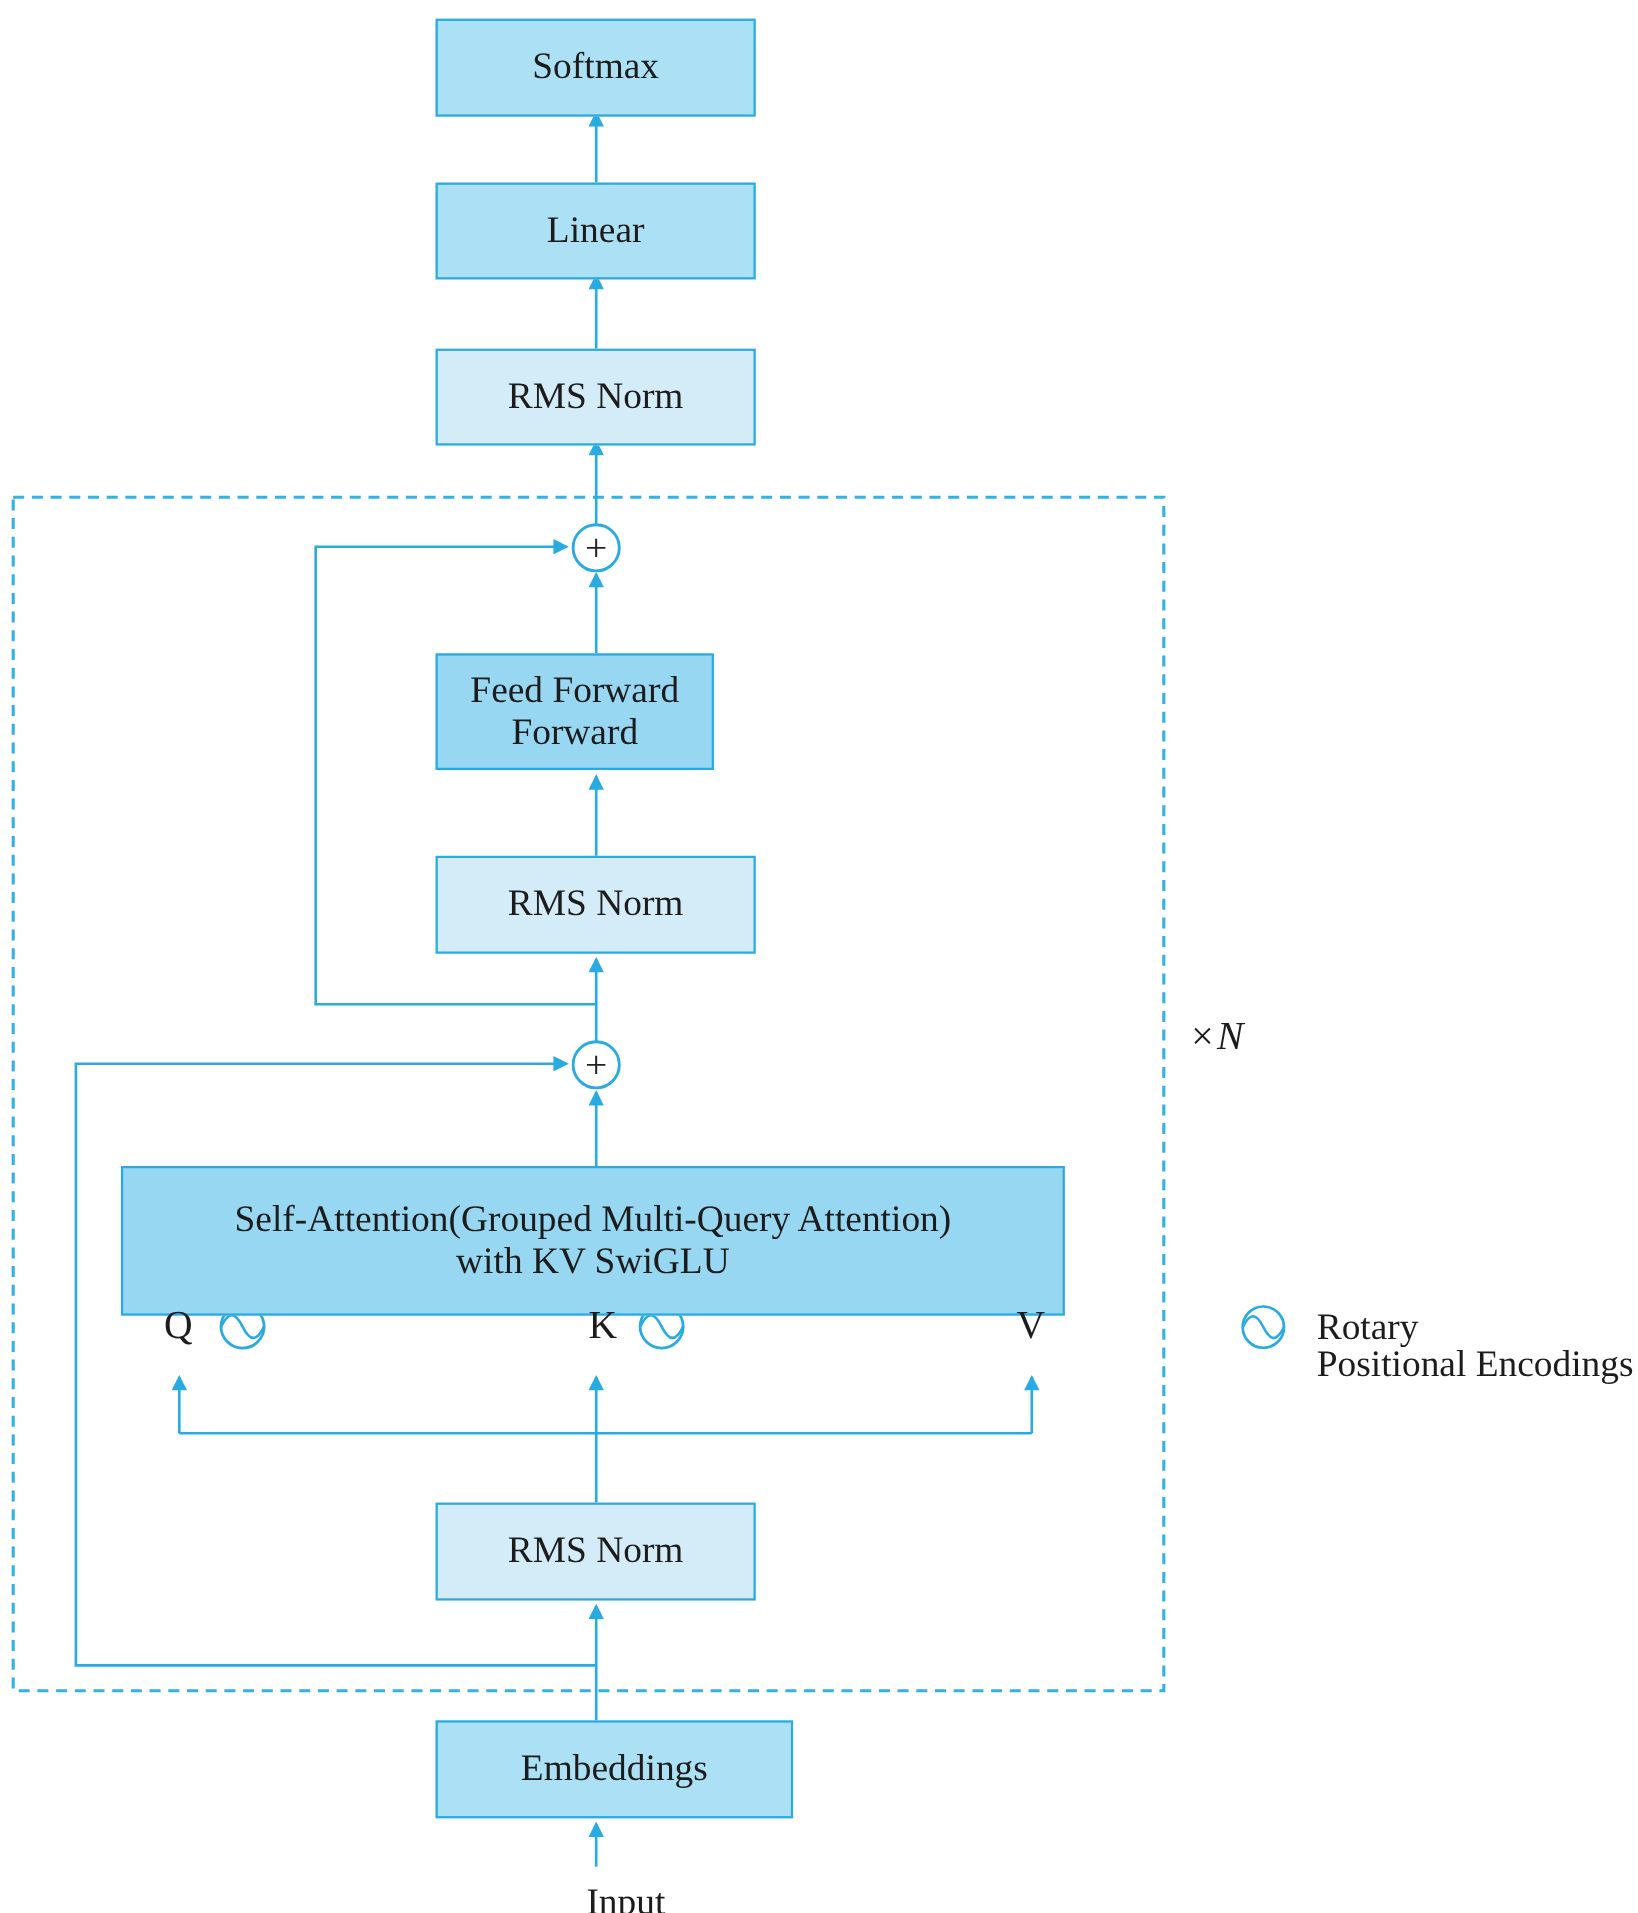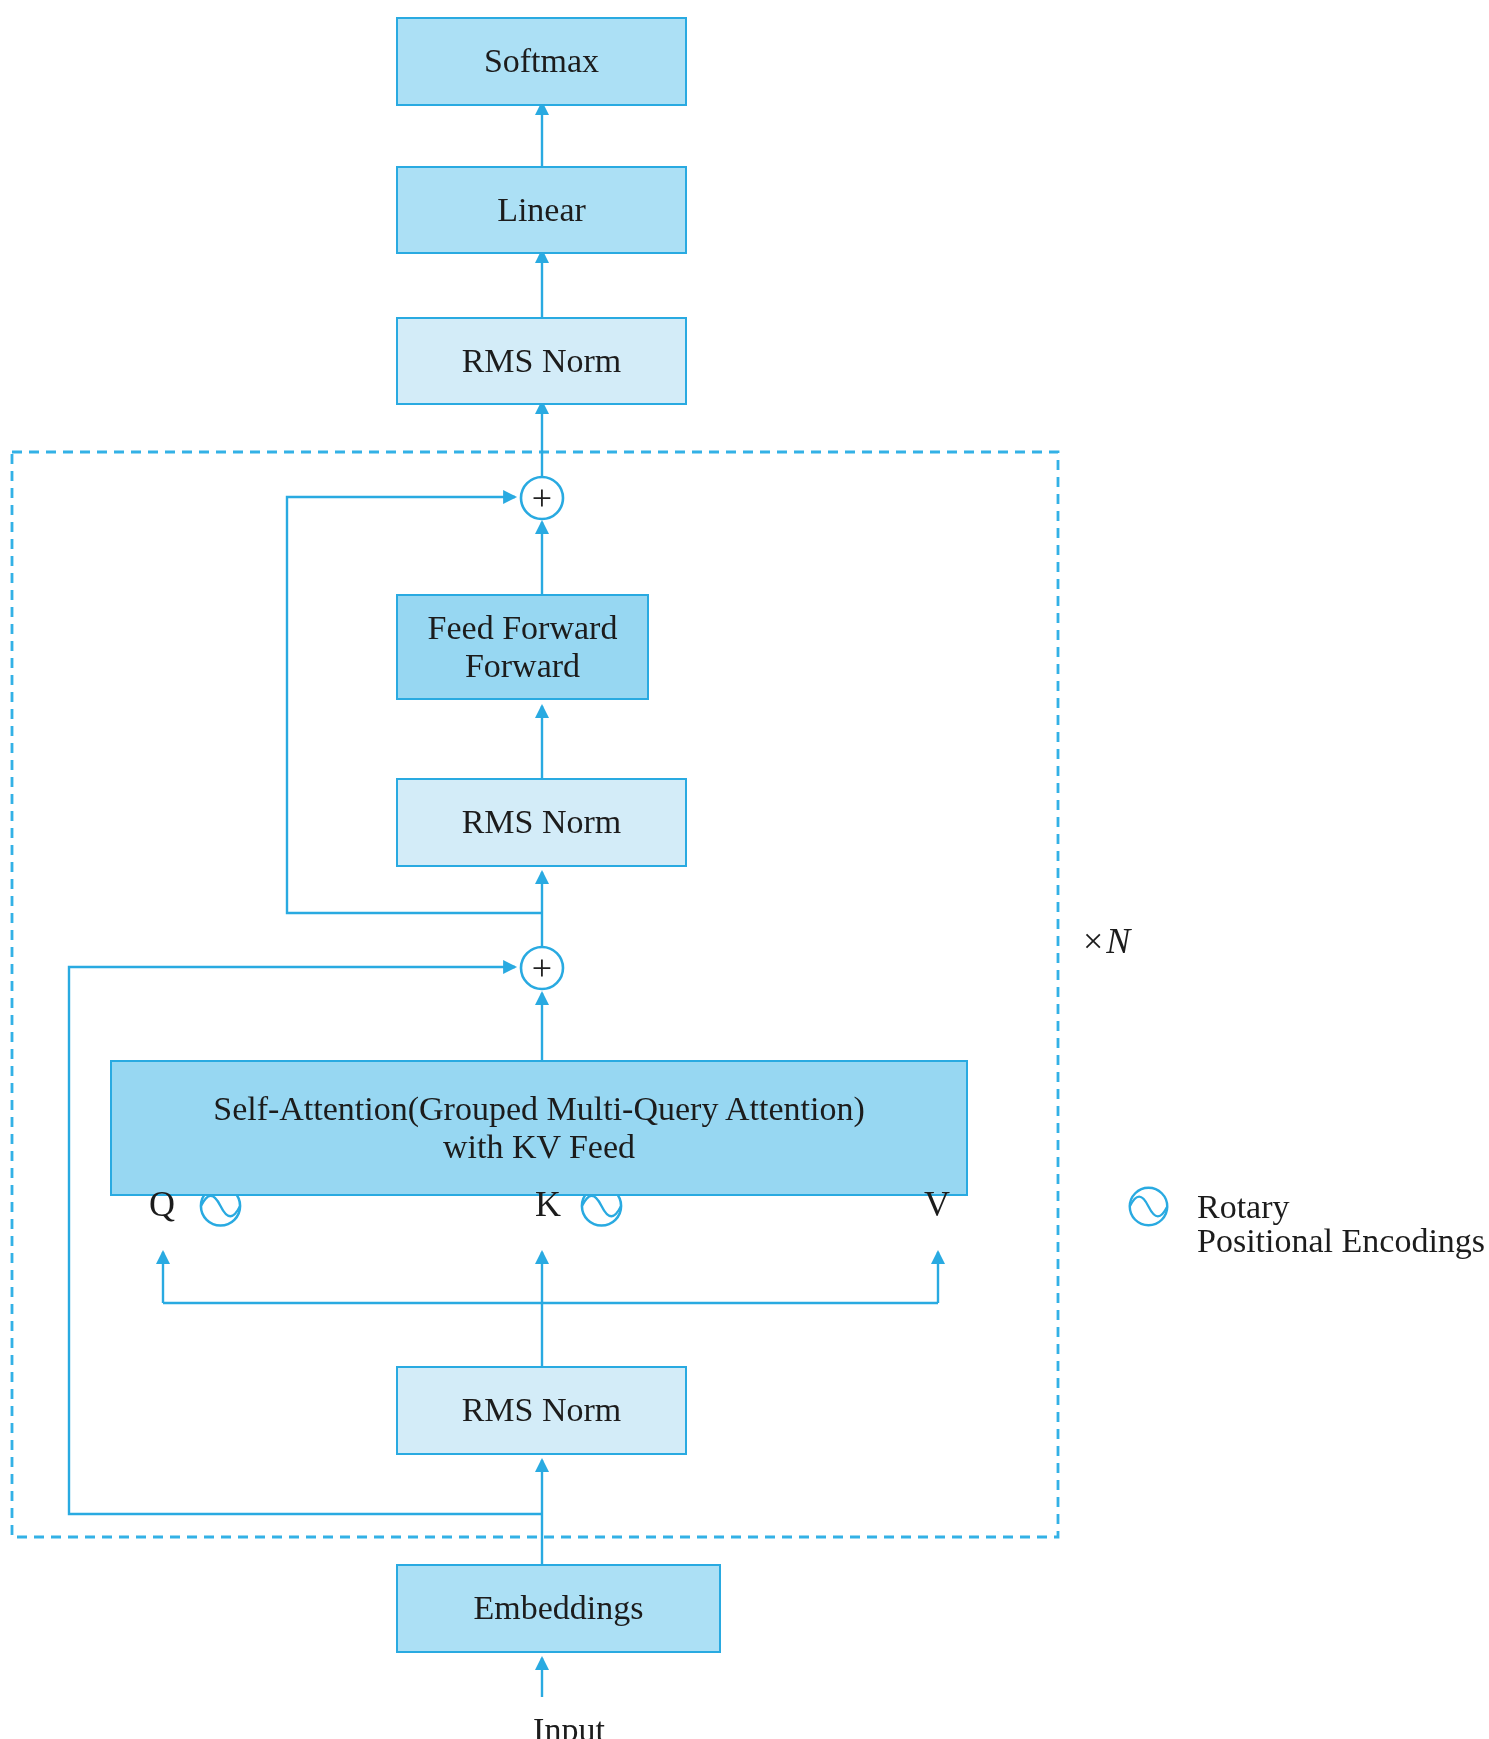--- a/index.html
+++ b/index.html
@@ -121,21 +121,21 @@
     <span>Feed Forward</span>
     <span>Forward</span>
   </div>
 
   <div class="box fill-light" style="left:396px;top:778px;width:291px;height:89px;">
     <span>RMS Norm</span>
   </div>
 
   <div class="box fill-strong" style="left:110px;top:1060px;width:858px;height:136px;">
     <span>Self-Attention(Grouped Multi-Query Attention)</span>
-    <span>with KV Feed</span>
+    <span>with KV SwiGLU</span>
   </div>
 
   <div class="box fill-light" style="left:396px;top:1366px;width:291px;height:89px;">
     <span>RMS Norm</span>
   </div>
 
   <div class="box fill-med" style="left:396px;top:1564px;width:325px;height:89px;">
     <span>Embeddings</span>
   </div>
 

